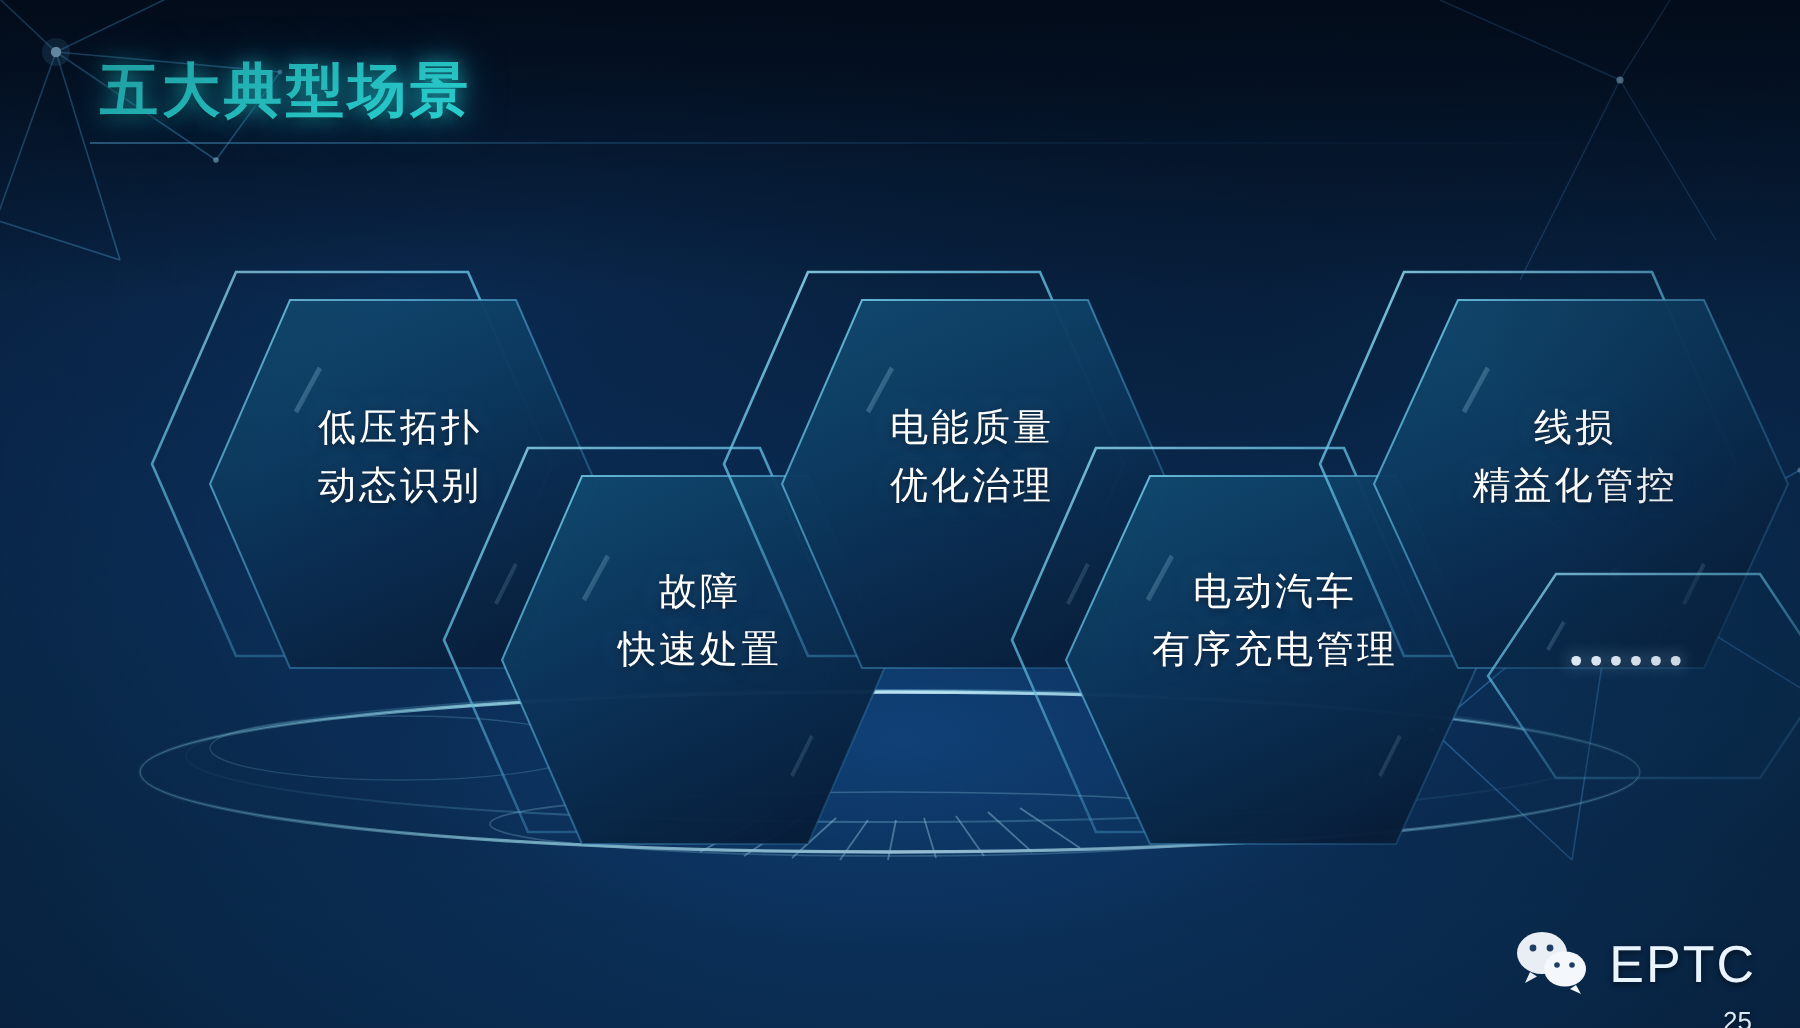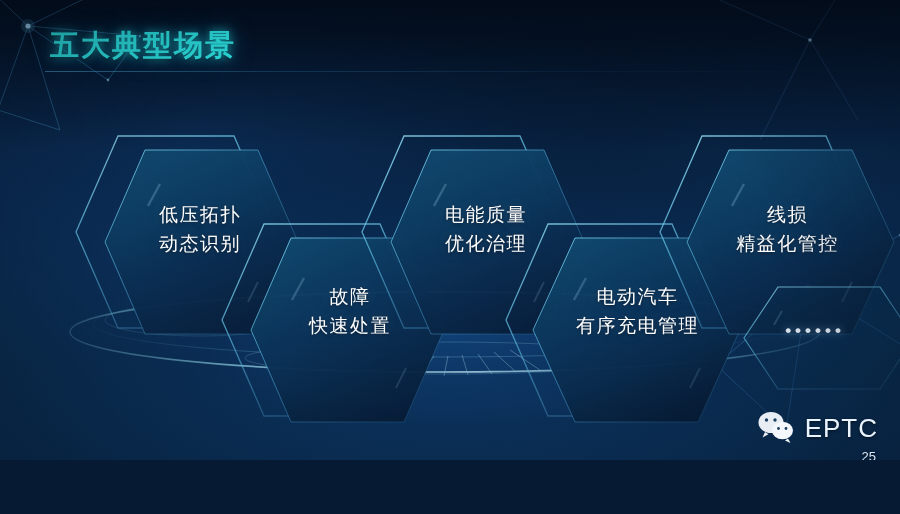--- a/index.html
+++ b/index.html
@@ -6,21 +6,21 @@
   html,body { width:900px; height:514px; overflow:hidden; }
   body{
     font-family:"Liberation Sans","DejaVu Sans",sans-serif;
     background:#061a33;
     position:relative;
   }
 
   
   #slide{
     position:absolute; inset:0;
-    width:900px; height:460px;
+    width:900px; height:514px;
     overflow:hidden;
     background:
       radial-gradient(ellipse 62% 48% at 50% 72%, rgba(18,72,132,.78) 0%, rgba(10,44,86,.38) 45%, rgba(6,26,51,0) 74%),
       radial-gradient(ellipse 70% 60% at 22% 28%, rgba(13,50,96,.55) 0%, rgba(7,28,56,0) 70%),
       radial-gradient(ellipse 90% 90% at 50% 0%, #04162c 0%, #071f3c 38%, #0a2b52 72%, #0b3055 100%);
   }
   
   #vignette{
     position:absolute; inset:0;
     background:radial-gradient(ellipse 78% 78% at 50% 52%, rgba(0,0,0,0) 46%, rgba(2,10,22,.55) 100%);

